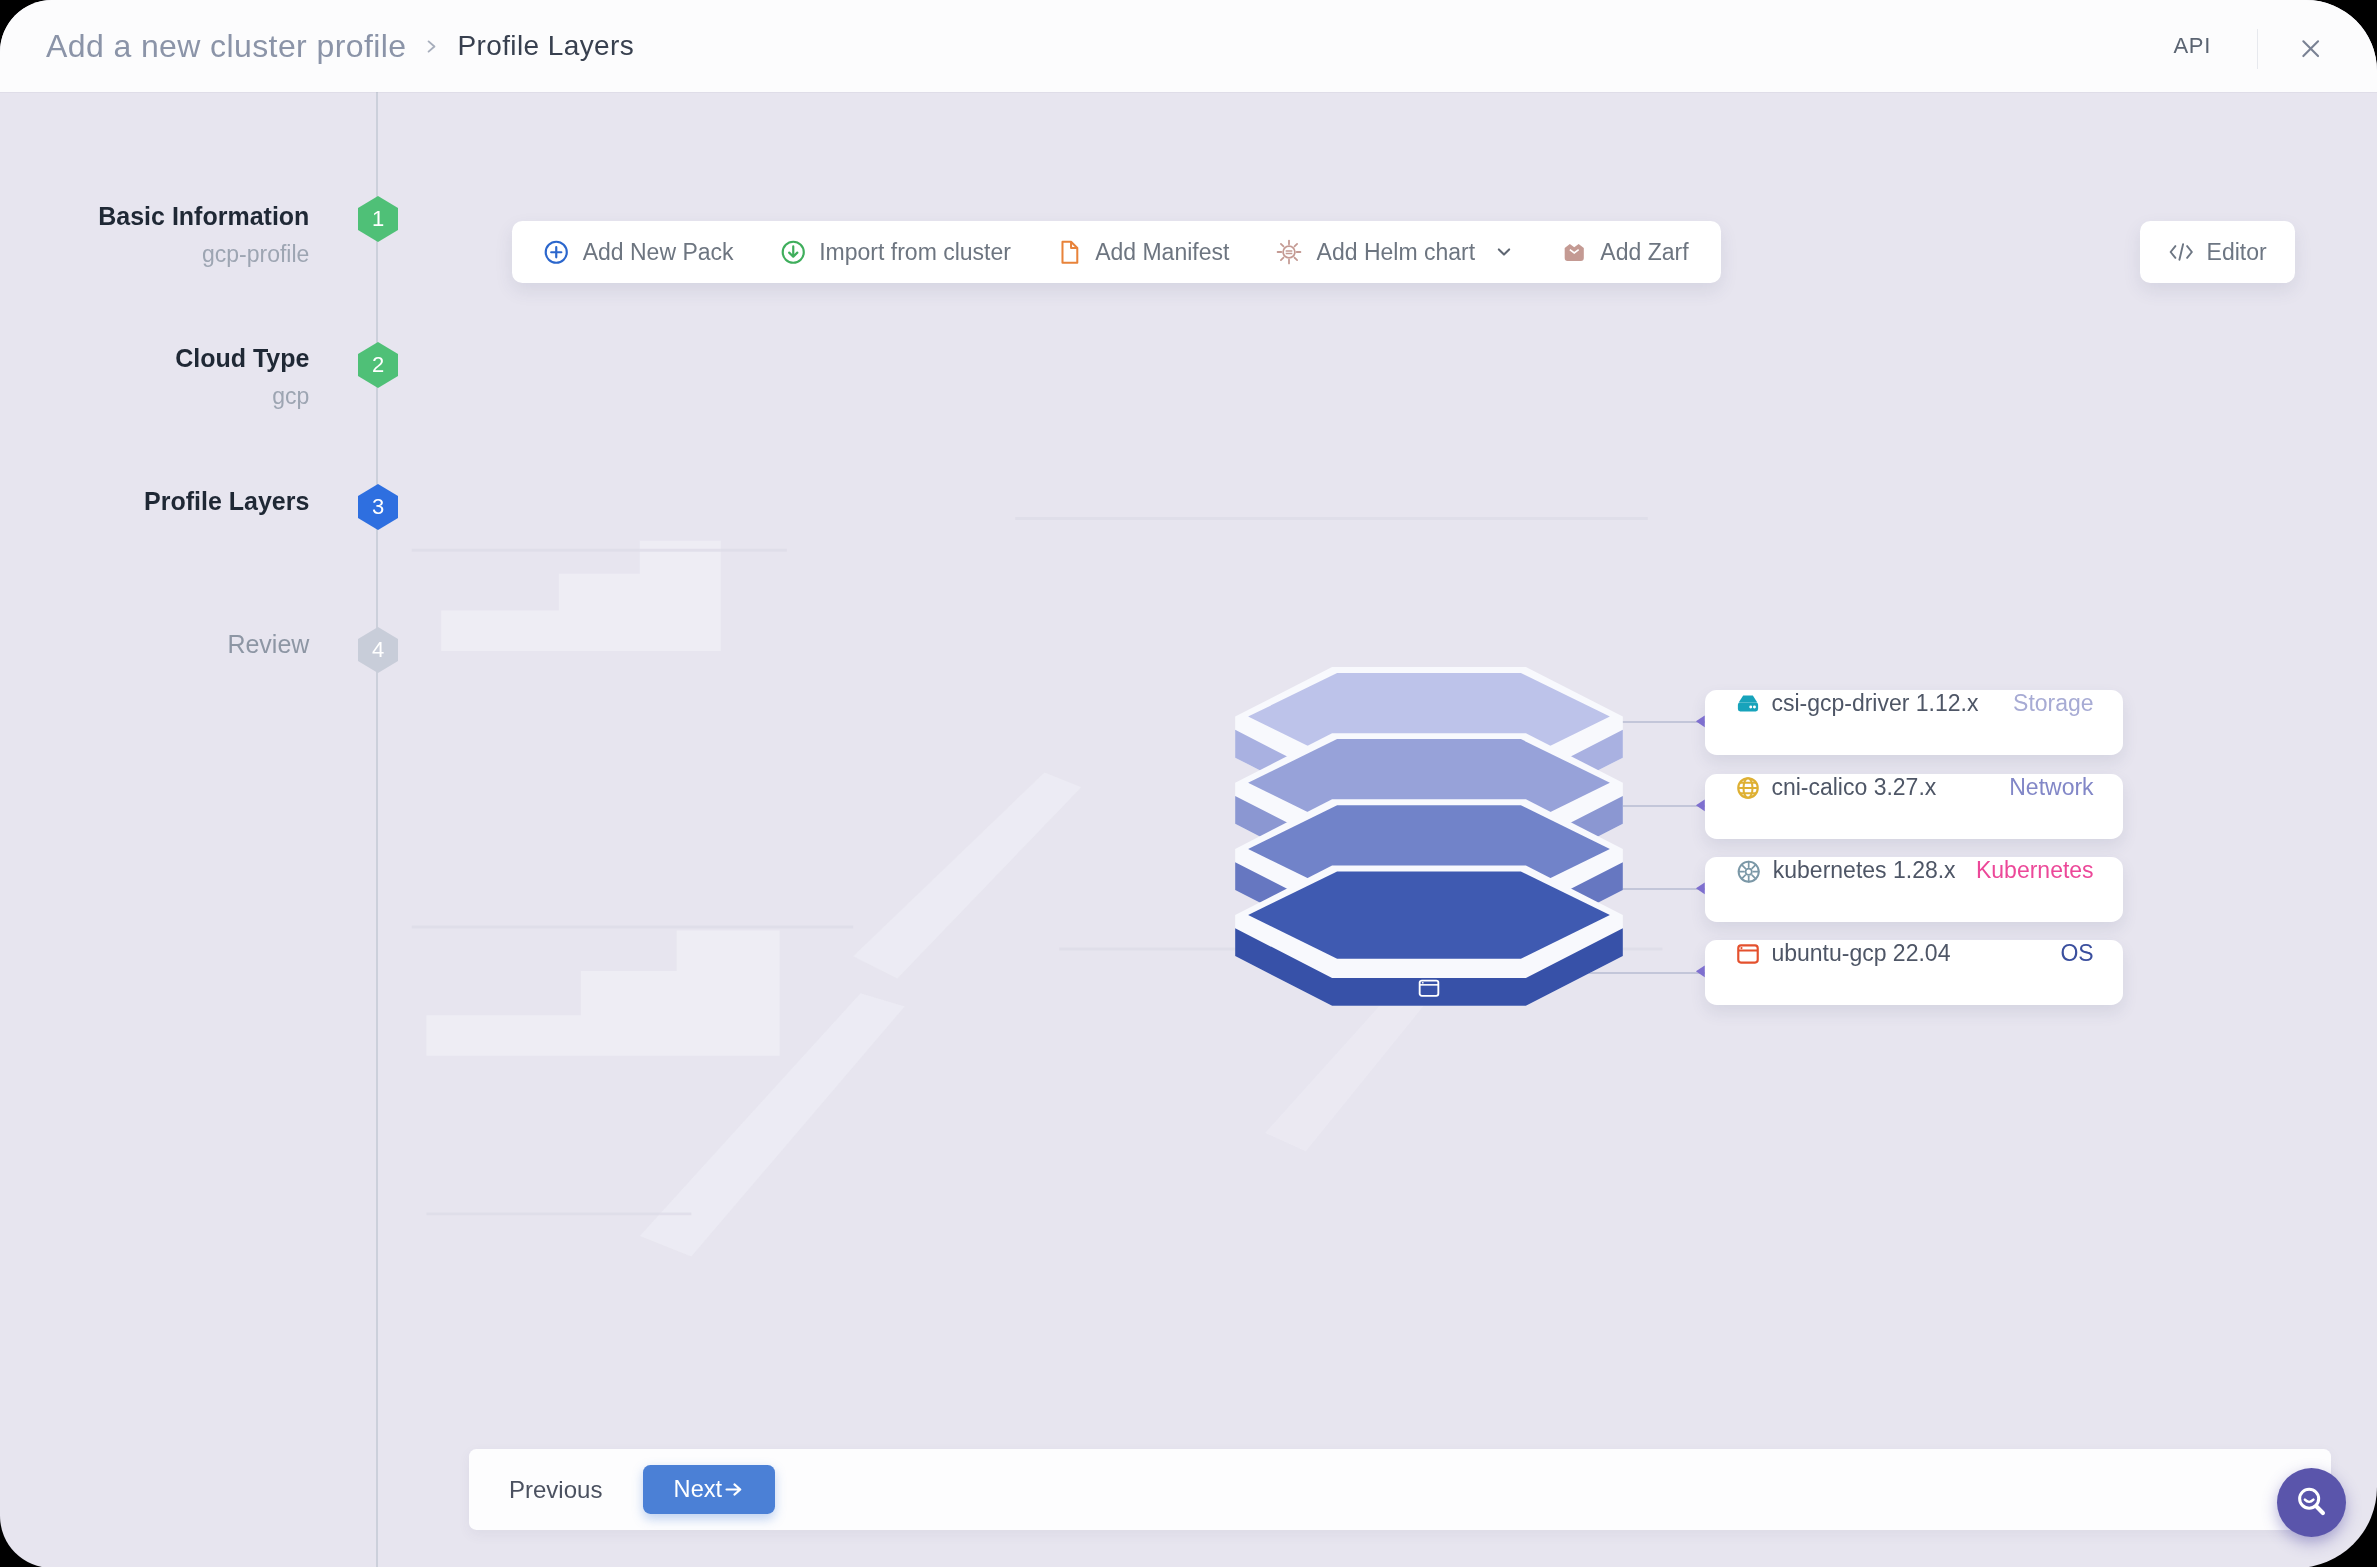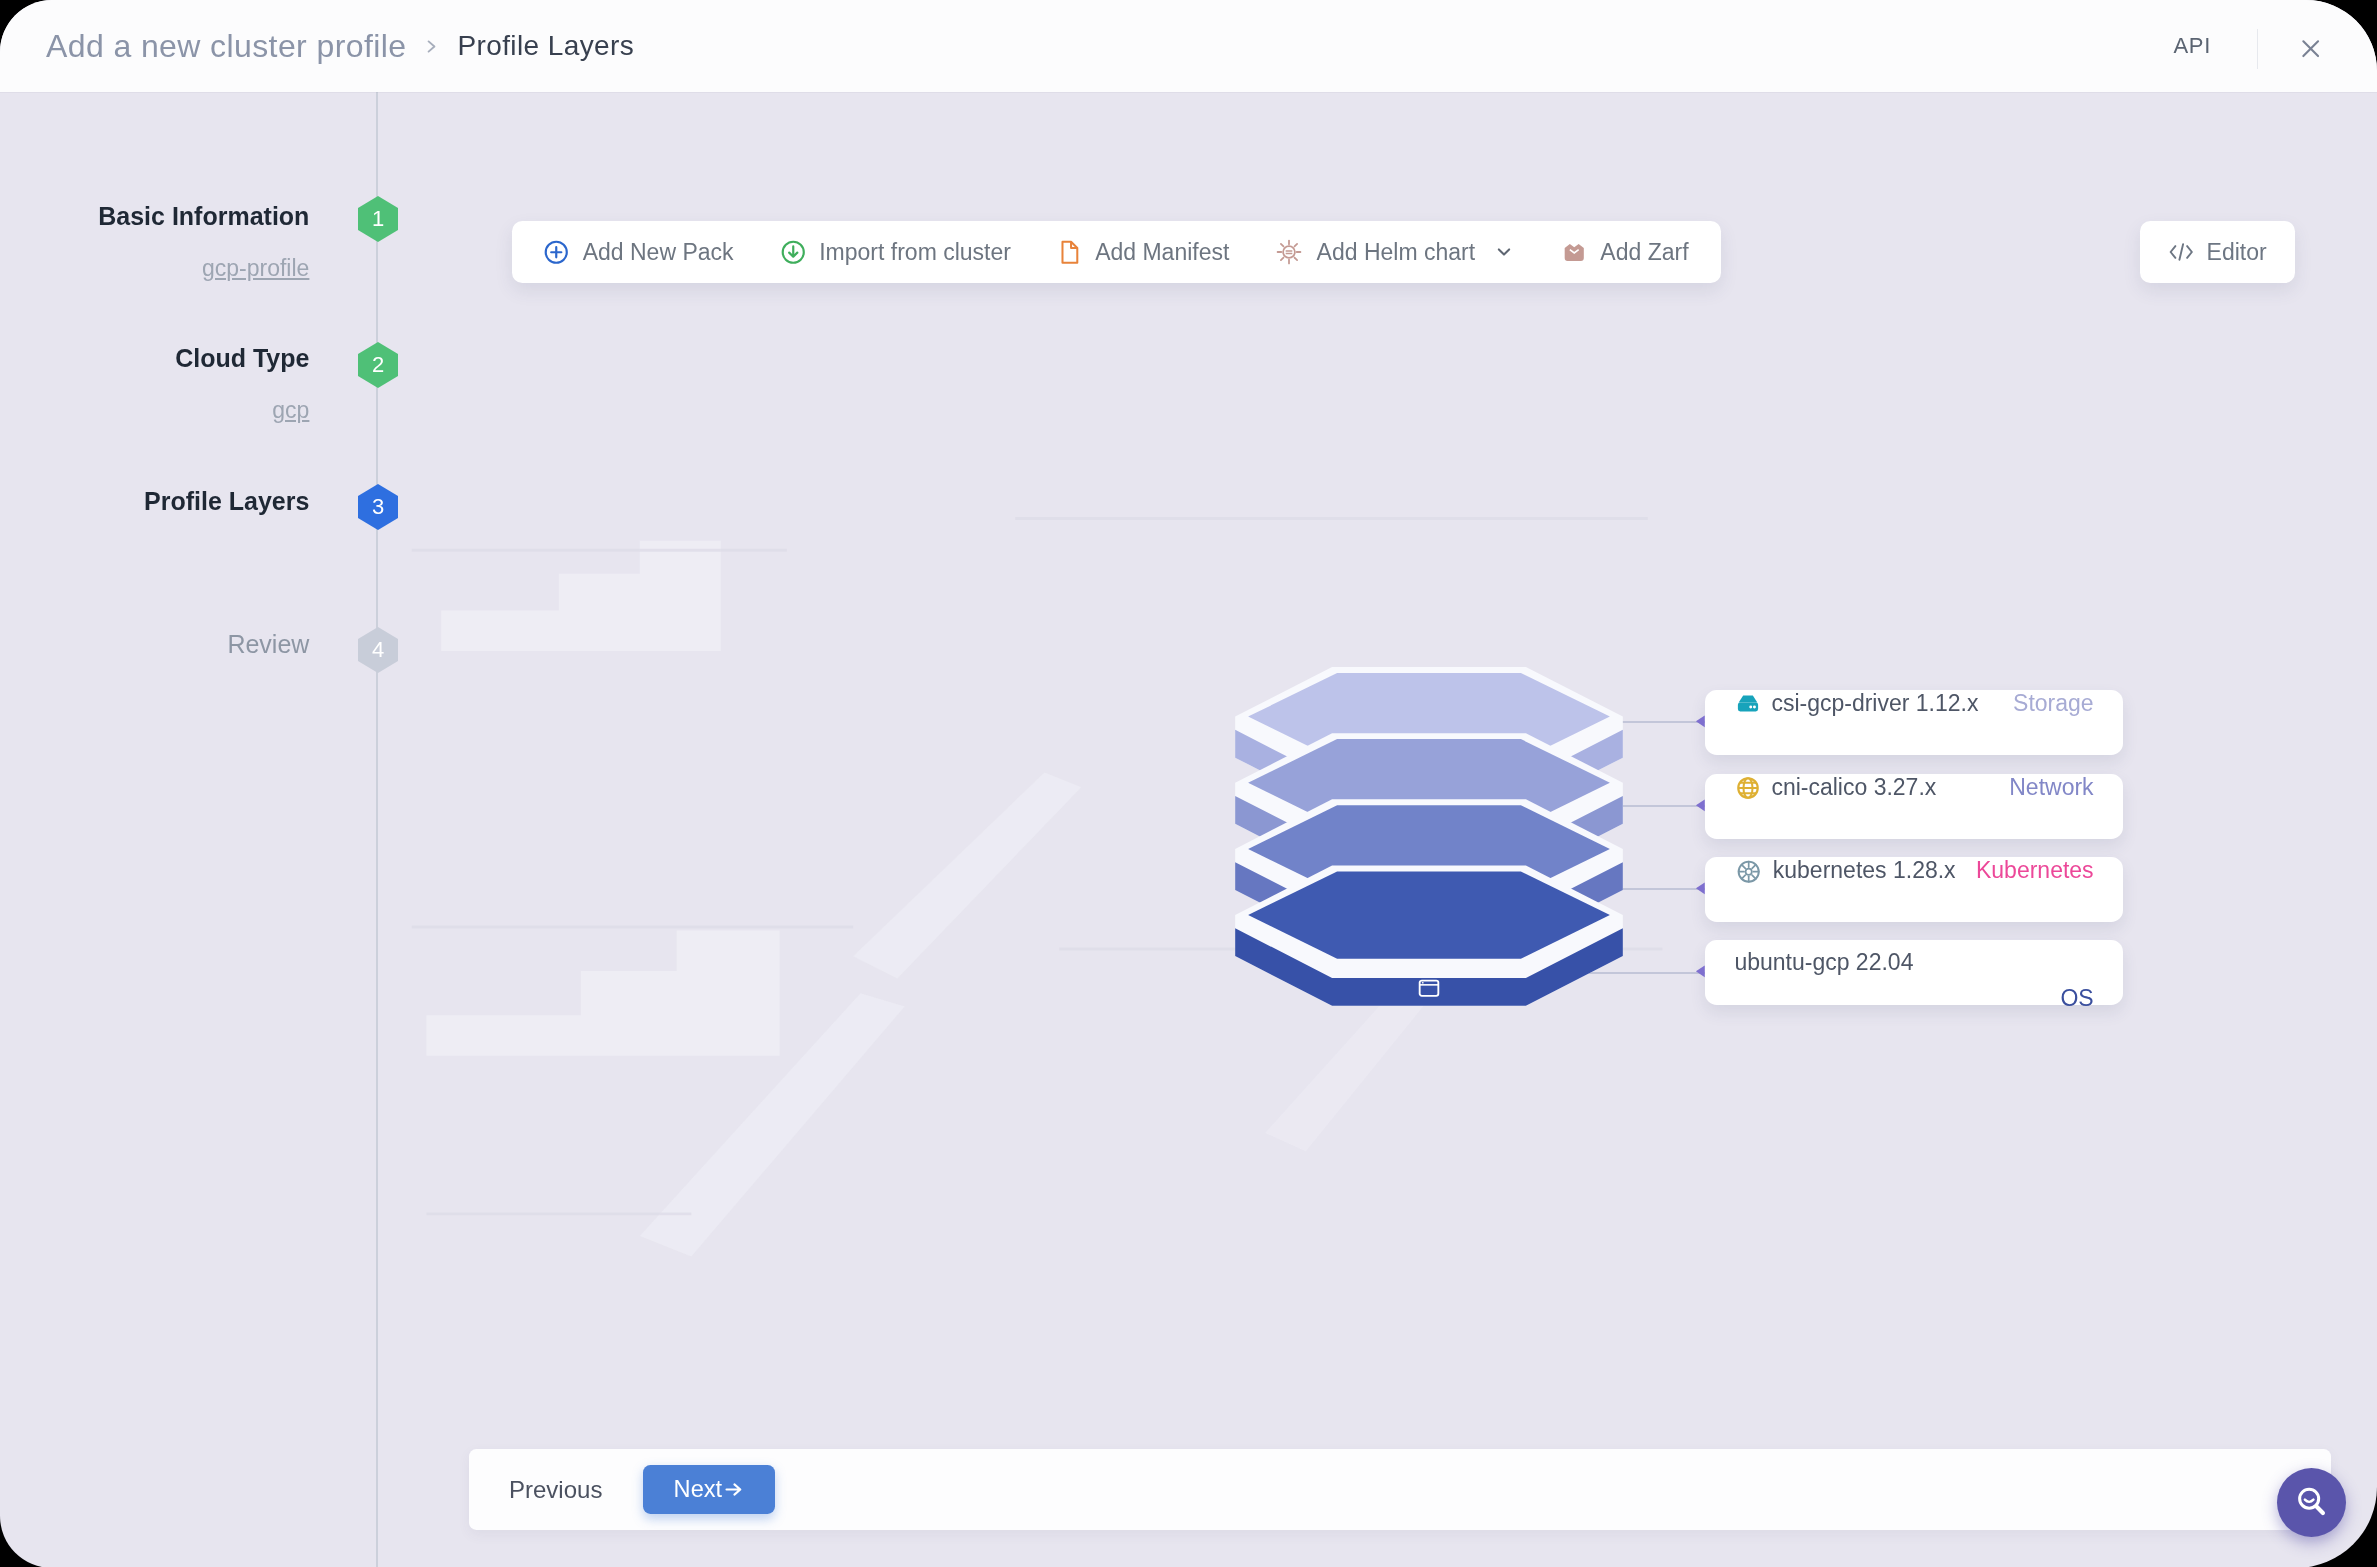--- a/index.html
+++ b/index.html
@@ -19,21 +19,21 @@
   .crumb-sep{margin:0 16px;display:flex;align-items:center;}
   .crumb-current{font-size:28px;color:#38404f;font-weight:500;letter-spacing:0.4px;}
   .topbar-right{margin-left:auto;display:flex;align-items:flex-end;}
   .api-btn{font-size:22px;color:#5b6472;letter-spacing:0.7px;padding:10.3px 19px;cursor:pointer;}
   .topbar-divider{width:1.5px;height:40px;background:#e7e9ee;margin:0 32px 0 26.5px;}
   .close-btn{width:41px;height:41px;display:flex;align-items:center;justify-content:center;cursor:pointer;}
   
   .step-line{position:absolute;left:376px;top:92px;width:2.2px;height:1476px;background:#ccd0db;z-index:1;}
   .step{position:absolute;left:29.4px;width:280px;text-align:right;z-index:2;cursor:pointer;}
   .step-label{font-size:25px;font-weight:700;color:#1f2835;line-height:29.4px;}
-  .step-sublabel{font-size:23px;color:#9da5b2;line-height:29.4px;margin-top:23px;text-decoration:underline;}
+  .step-sublabel{font-size:23px;color:#9da5b2;line-height:29.4px;margin-top:9px;}
   .step.pending .step-label{color:#8d96a4;font-weight:500;}
   .badge{
     position:absolute;left:358px;width:40px;height:46px;z-index:3;
     clip-path:polygon(50% 0%,100% 26%,100% 74%,50% 100%,0% 74%,0% 26%);
     display:flex;align-items:center;justify-content:center;
     color:#fff;font-size:22px;font-weight:500;
   }
   .badge.done{background:#4fc077;}
   .badge.active{background:#2e6fe0;}
   .badge.pending{background:#c8cdd9;}
@@ -320,21 +320,21 @@
       </g>
       <circle cx="19" cy="19" r="4" fill="none" stroke="#7b98a7" stroke-width="2.2"></circle>
     </svg>
     <span class="layer-name">kubernetes 1.28.x</span>
     <span class="layer-category" style="color: #ec4899;">Kubernetes</span>
   </div>
 
   <svg class="connector-marker" style="left:1693px;top:964px;" width="13.2" height="14.7" viewBox="0 0 18 20">
       <path d="M16 2 L4 10 L16 18 Z" fill="#7e6fcf"></path>
     </svg>
-  <div class="layer-card" style="top:940px;flex-direction:column;">
+  <div class="layer-card" style="top:940px;">
     <svg width="28" height="28" viewBox="0 0 36 36">
       <rect x="5.5" y="7" width="25" height="22" rx="3.5" fill="none" stroke="#e4512e" stroke-width="2.8"></rect>
       <path d="M5.5 13.5 h25" stroke="#e4512e" stroke-width="2.6"></path>
       <circle cx="9.6" cy="10.4" r="1.4" fill="#e4512e"></circle>
     </svg>
     <span class="layer-name">ubuntu-gcp 22.04</span>
     <span class="layer-category" style="color: rgb(58, 79, 158);">OS</span>
   </div>
 
   <div class="footerbar">

